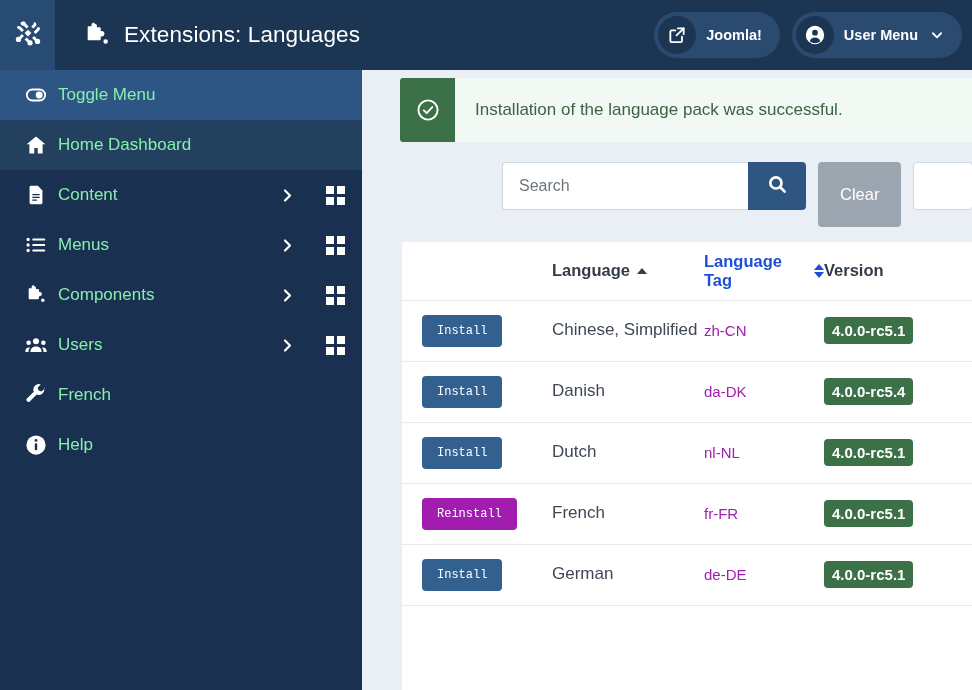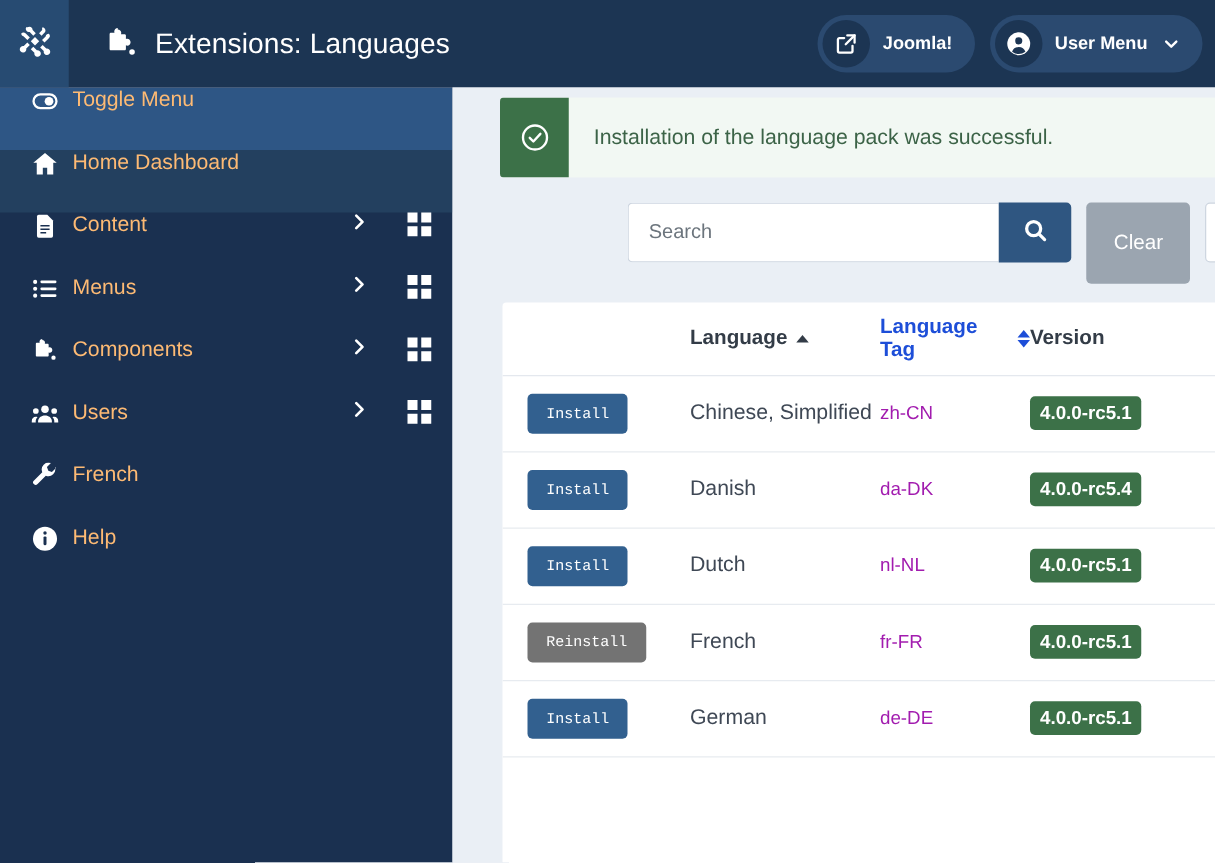--- a/index.html
+++ b/index.html
@@ -42,22 +42,22 @@
 
   
   .body { flex:1 1 auto; display:flex; min-height:0; }
 
   
   .sidebar {
     width:362px; flex:0 0 362px; background:#1a3050;
     overflow:hidden;
   }
   .nav-item {
-    display:flex; align-items:flex-start; height:50px; padding-left:14px;
-    color:#fdba74; cursor:pointer; position:relative;
+    display:flex; align-items:center; height:50px; padding-left:14px;
+    color:#86efac; cursor:pointer; position:relative;
   }
   .nav-item.active { background:#2e5685; }
   .nav-item.semi { background:#23405f; }
   .nav-ico {
     width:44px; flex:0 0 44px; display:flex; align-items:center; justify-content:center;
   }
   .nav-ico svg { width:22px; height:22px; display:block; }
   .nav-label { font-size:17px; font-weight:400; white-space:nowrap; flex:1 1 auto; }
   .nav-chevron { width:42px; flex:0 0 42px; display:flex; align-items:center; justify-content:center; }
   .nav-chevron svg { width:15px; height:15px; }
@@ -81,21 +81,21 @@
   .alert-text {
     display:flex; align-items:center; padding-left:20px;
     color:#3c6347; font-size:17px;
   }
 
   .toolbar {
     position:absolute; left:140px; top:92px; display:flex; align-items:stretch; gap:12px;
   }
   .search-group { display:flex; height:48px; }
   .search-input {
-    width:297px; border:1px solid #ced6e0; border-right:none;
+    width:246px; border:1px solid #ced6e0; border-right:none;
     border-radius:4px 0 0 4px; padding:0 16px; font-size:16px;
     color:#3c4858; background:#fff; outline:none;
     font-family:"Liberation Sans", sans-serif;
   }
   .search-input::placeholder { color:#6c757d; }
   .search-btn {
     width:58px; background:#2f5681; border:none; border-radius:0 4px 4px 0;
     display:flex; align-items:center; justify-content:center; cursor:pointer;
   }
   .search-btn svg { width:21px; height:21px; }
@@ -128,21 +128,21 @@
   .col-action { width:150px; padding-left:20px; }
   .col-lang { width:152px; }
   .col-tag { width:120px; }
   .col-ver { width:auto; }
   .act-btn {
     display:inline-block; padding:9px 15px; border:none; border-radius:4px;
     color:#fff; font-size:12px; cursor:pointer; white-space:nowrap;
     font-family:Liberation Mono, monospace;
   }
   .act-install { background:#32608f; }
-  .act-reinstall { background:#737373; }
+  .act-reinstall { background:#a21caf; }
   .lang-name { font-size:17px; color:#3f4855; font-weight:400; line-height:1.32; }
   .lang-tag { font-size:15px; color:#a21caf; }
   .ver-badge {
     display:inline-block; background:#3c7148; color:#fff;
     font-size:15px; font-weight:700; padding:5px 8px; border-radius:4px;
     white-space:nowrap;
   }
 </style>
 </head>
 <body>

